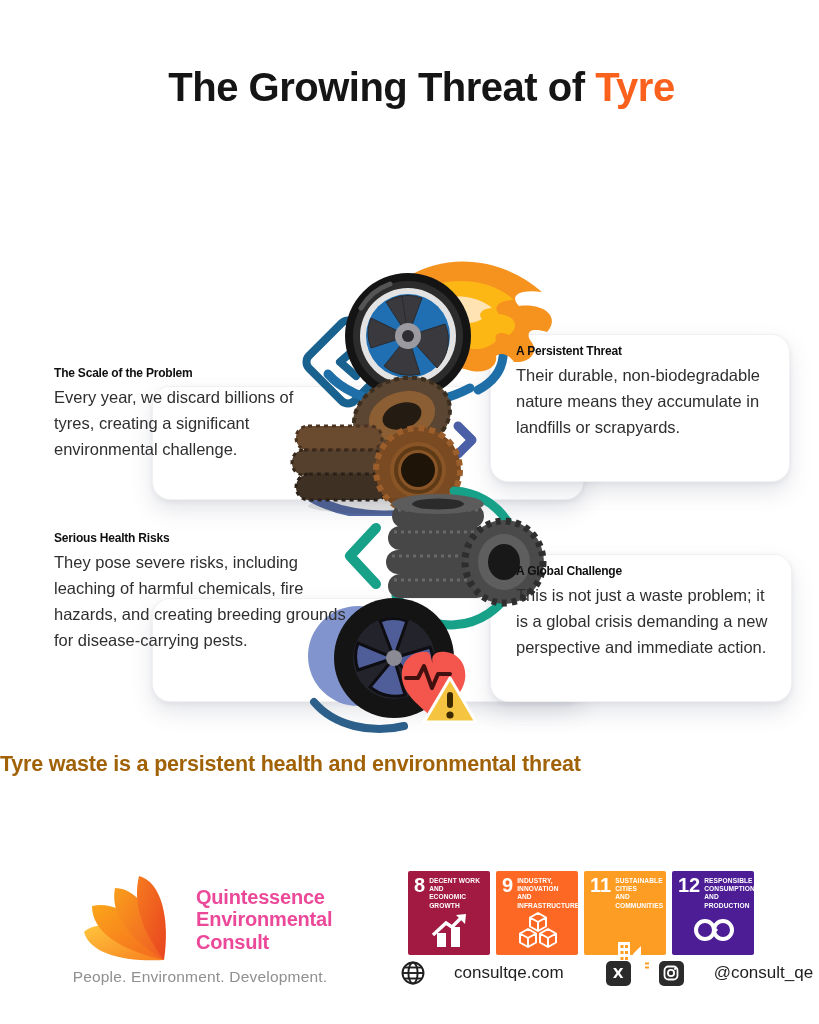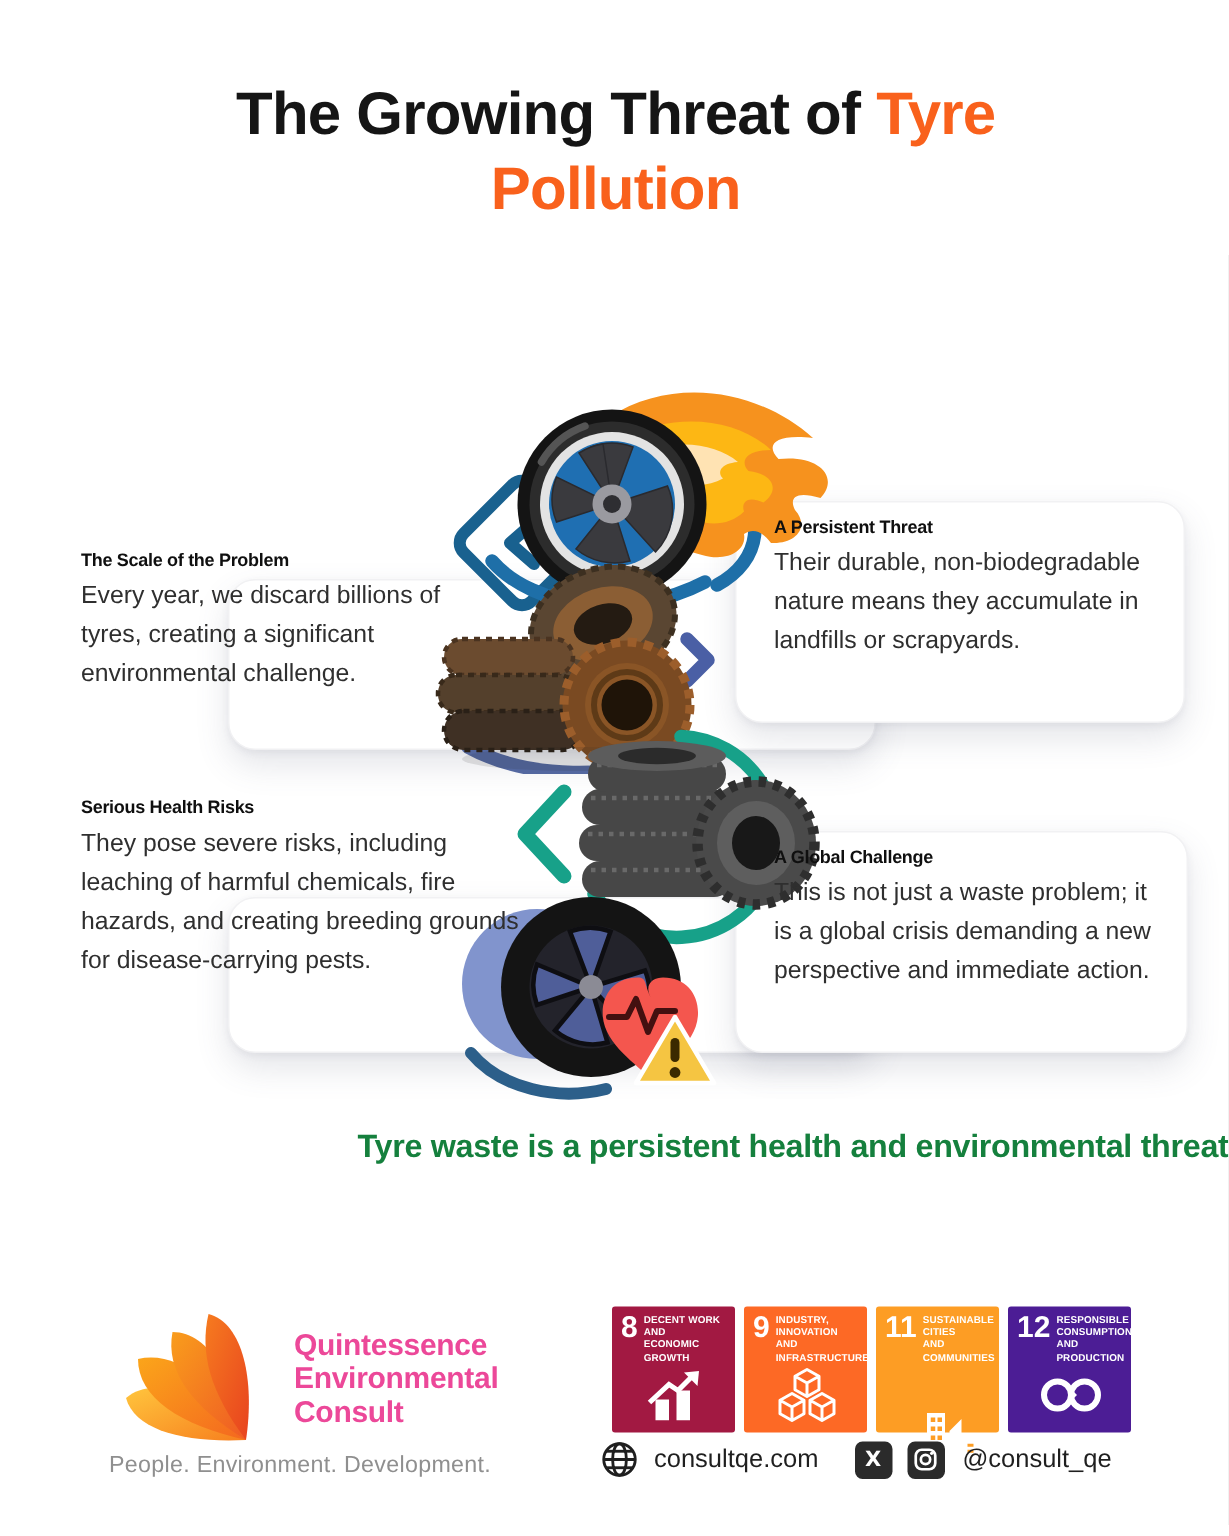--- a/index.html
+++ b/index.html
@@ -5,21 +5,21 @@
   html,body{margin:0;padding:0;background:#e8e8e8;}
   .canvas{
     position:relative;width:819px;height:1024px;background:#ffffff;
     margin:0 auto;overflow:hidden;
     font-family:"Liberation Sans","DejaVu Sans",sans-serif;color:#222;
   }
   
   .title{
     position:absolute;top:50px;left:50%;transform:translateX(-50%);
     width:700px;text-align:center;font-size:40px;line-height:1.26;
-    font-weight:800;color:#151515;letter-spacing:-0.5px;margin:1px;
+    font-weight:800;color:#151515;letter-spacing:-0.5px;margin:12px;
   }
   .title .hl{color:#F9611C;}
   
   .card{
     position:absolute;background:#ffffff;border-radius:18px;
     border:1px solid #f1f1f3;
     box-shadow:0 10px 22px rgba(90,95,120,0.16),0 2px 5px rgba(90,95,120,0.08);
   }
   .card-a{left:152px;top:386px;width:430px;height:112px;}
   .card-b{left:490px;top:334px;width:298px;height:146px;}
@@ -34,60 +34,59 @@
   .tb-health{left:54px;top:531px;width:296px;}
   .tb-global{left:516px;top:564px;width:262px;}
   
   .illo{position:absolute;z-index:5;}
   .illo-flame{left:298px;top:256px;}
   .illo-pile{left:290px;top:368px;}
   .illo-stack{left:336px;top:486px;}
   .illo-health{left:306px;top:586px;}
   
   .statement{
-    position:absolute;top:752px;left:0;width:100%;text-align:right;
-    font-size:21.5px;font-weight:800;color:#15803d;margin:0;letter-spacing:-0.2px;
+    position:absolute;top:752px;left:0;width:100%;text-align:left;
+    font-size:21.5px;font-weight:800;color:#a16207;margin:0;letter-spacing:-0.2px;
   }
   
   .logo{position:absolute;left:78px;top:870px;}
   .brand-name{
     position:absolute;left:196px;top:886px;font-size:20px;font-weight:800;
     color:#ec4899;line-height:1.12;white-space:pre-line;letter-spacing:-0.2px;
   }
   .tagline{
     position:absolute;left:50px;top:968px;width:300px;text-align:center;
     font-size:15.5px;color:#8f8f8f;letter-spacing:0.2px;
   }
   .sdg-row{position:absolute;left:408px;top:871px;display:flex;gap:6px;}
   .sdg{
     width:82px;height:84px;border-radius:2px;color:#fff;
     padding:5px 5px 4px 6px;box-sizing:border-box;display:flex;flex-direction:column;
   }
   .sdg-head{display:flex;align-items:flex-start;gap:4px;}
   .sdg-num{font-size:20px;font-weight:700;line-height:0.95;}
   .sdg-title{font-size:6.6px;font-weight:700;line-height:1.25;white-space:pre-line;letter-spacing:0.1px;margin-top:1px;}
   .sdg-iconwrap{flex:1;display:flex;align-items:center;justify-content:center;}
-  .social{position:absolute;left:400px;top:960px;display:flex;align-items:center;gap:10px;}
+  .social{position:absolute;left:400px;top:960px;display:flex;align-items:center;gap:28px;}
   .social .site{font-size:17px;color:#1f1f1f;font-weight:500;margin-right:14px;}
   .sq-icon{
     width:25px;height:25px;border-radius:5px;background:#2b2b2b;color:#fff;
     display:flex;align-items:center;justify-content:center;
   }
   .sq-icon.x{font-weight:700;font-size:14px;font-family:"DejaVu Sans",sans-serif;}
   .social .handle{font-size:17px;color:#1f1f1f;font-weight:500;margin-left:2px;}
 </style>
 </head>
 <body>
 
 <div class="canvas">
 
   <h1 class="title">
     <span>The Growing Threat of</span>
     <span class="hl">Tyre</span><br>
-    <span class="hl">Pollution</span>
   </h1>
 
   <div class="card card-a"></div>
   <div class="card card-b"></div>
   <div class="card card-c"></div>
   <div class="card card-d"></div>
 
   <svg class="illo illo-flame" width="272" height="158" viewBox="0 0 272 158">
     <g>
       <g transform="translate(50,106) rotate(45)">

